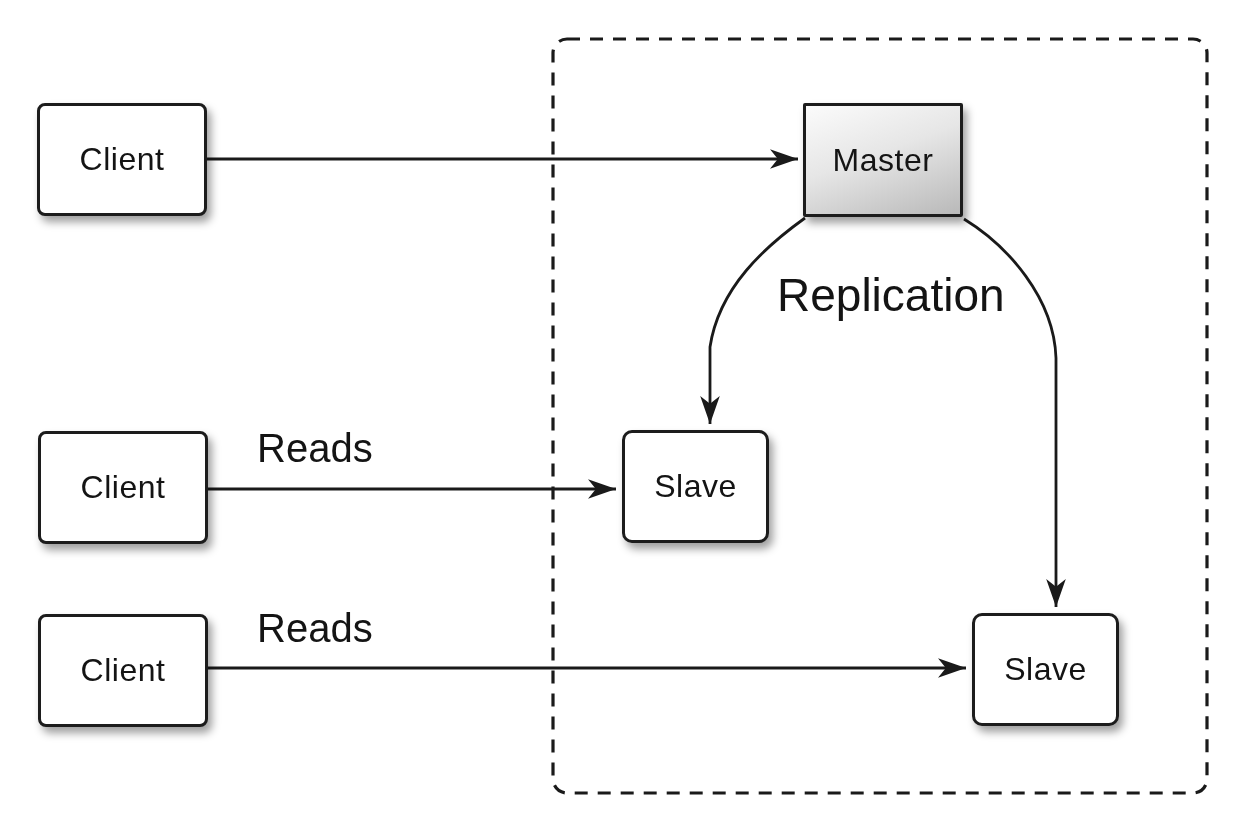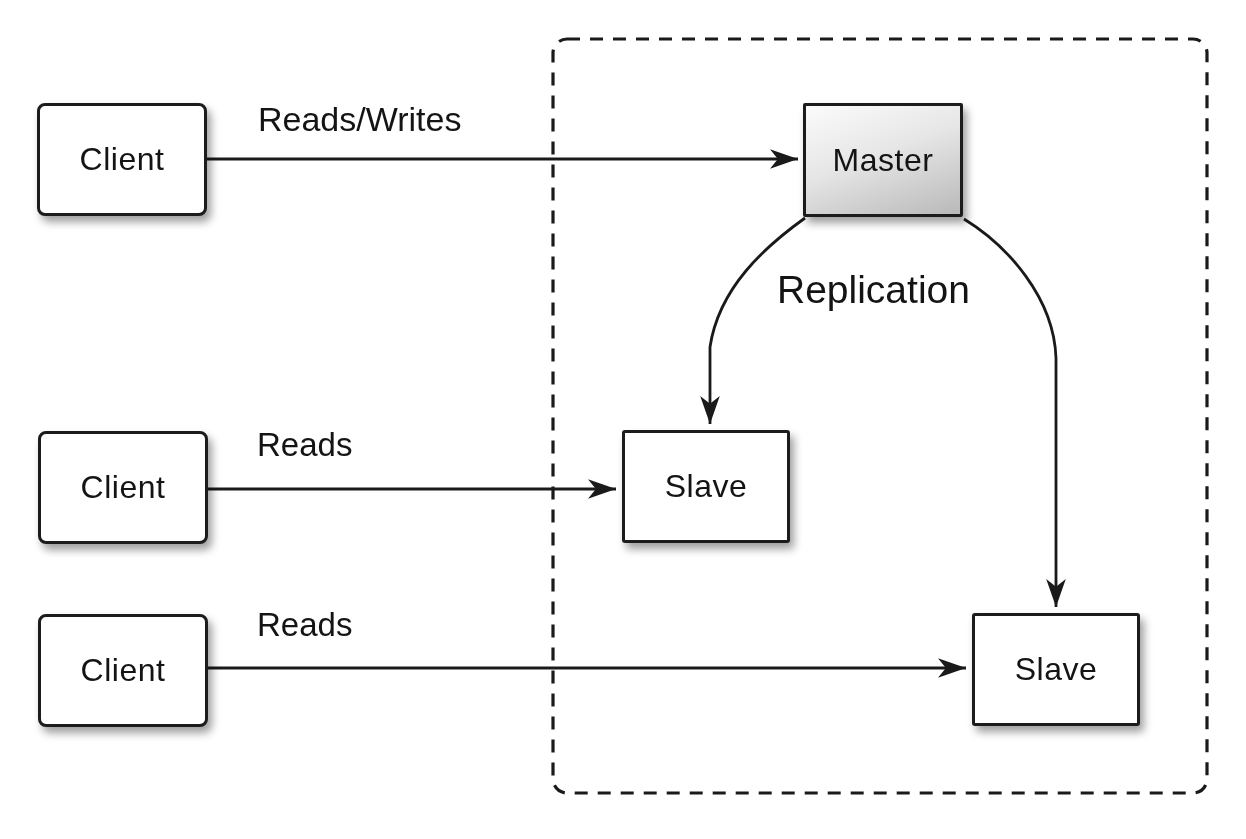--- a/index.html
+++ b/index.html
@@ -32,34 +32,34 @@
     font-size: 32px;
     letter-spacing: 0.5px;
     box-shadow: 4px 6px 9px rgba(0,0,0,0.38);
   }
   .node.client {
     border-radius: 8px;
     width: 170px;
     height: 113px;
   }
   .node.slave {
-    border-radius: 3px;
-    width: 168px;
+    border-radius: 10px;
+    width: 147px;
     height: 113px;
   }
   .node.master {
     border-radius: 2px;
     width: 160px;
     height: 114px;
     background: linear-gradient(160deg, #fbfbfb 0%, #e6e6e6 45%, #b9b9b9 100%);
   }
   .edge-label {
     position: absolute;
     color: #141414;
-    font-size: 33px;
+    font-size: 40px;
     white-space: nowrap;
   }
 </style>
 </head>
 <body>
 
 <div class="canvas">
 
   <svg class="wires" viewBox="0 0 1246 839">
     <defs>
@@ -98,21 +98,20 @@
   </div>
 
   <div class="node slave" style="left:622px; top:430px;">
     <span>Slave</span>
   </div>
 
   <div class="node slave" style="left:972px; top:613px;">
     <span>Slave</span>
   </div>
 
-  <div class="edge-label" style="left:258px; top:100px; font-size:34px;">Reads/Writes</div>
 
   <div class="edge-label" style="left:257px; top:426px;">Reads</div>
 
   <div class="edge-label" style="left:257px; top:606px;">Reads</div>
 
-  <div class="edge-label" style="left:777px; top:268px; font-size:39px;">Replication</div>
+  <div class="edge-label" style="left:777px; top:268px; font-size:46px;">Replication</div>
 
 </div>
 
 </body></html>

